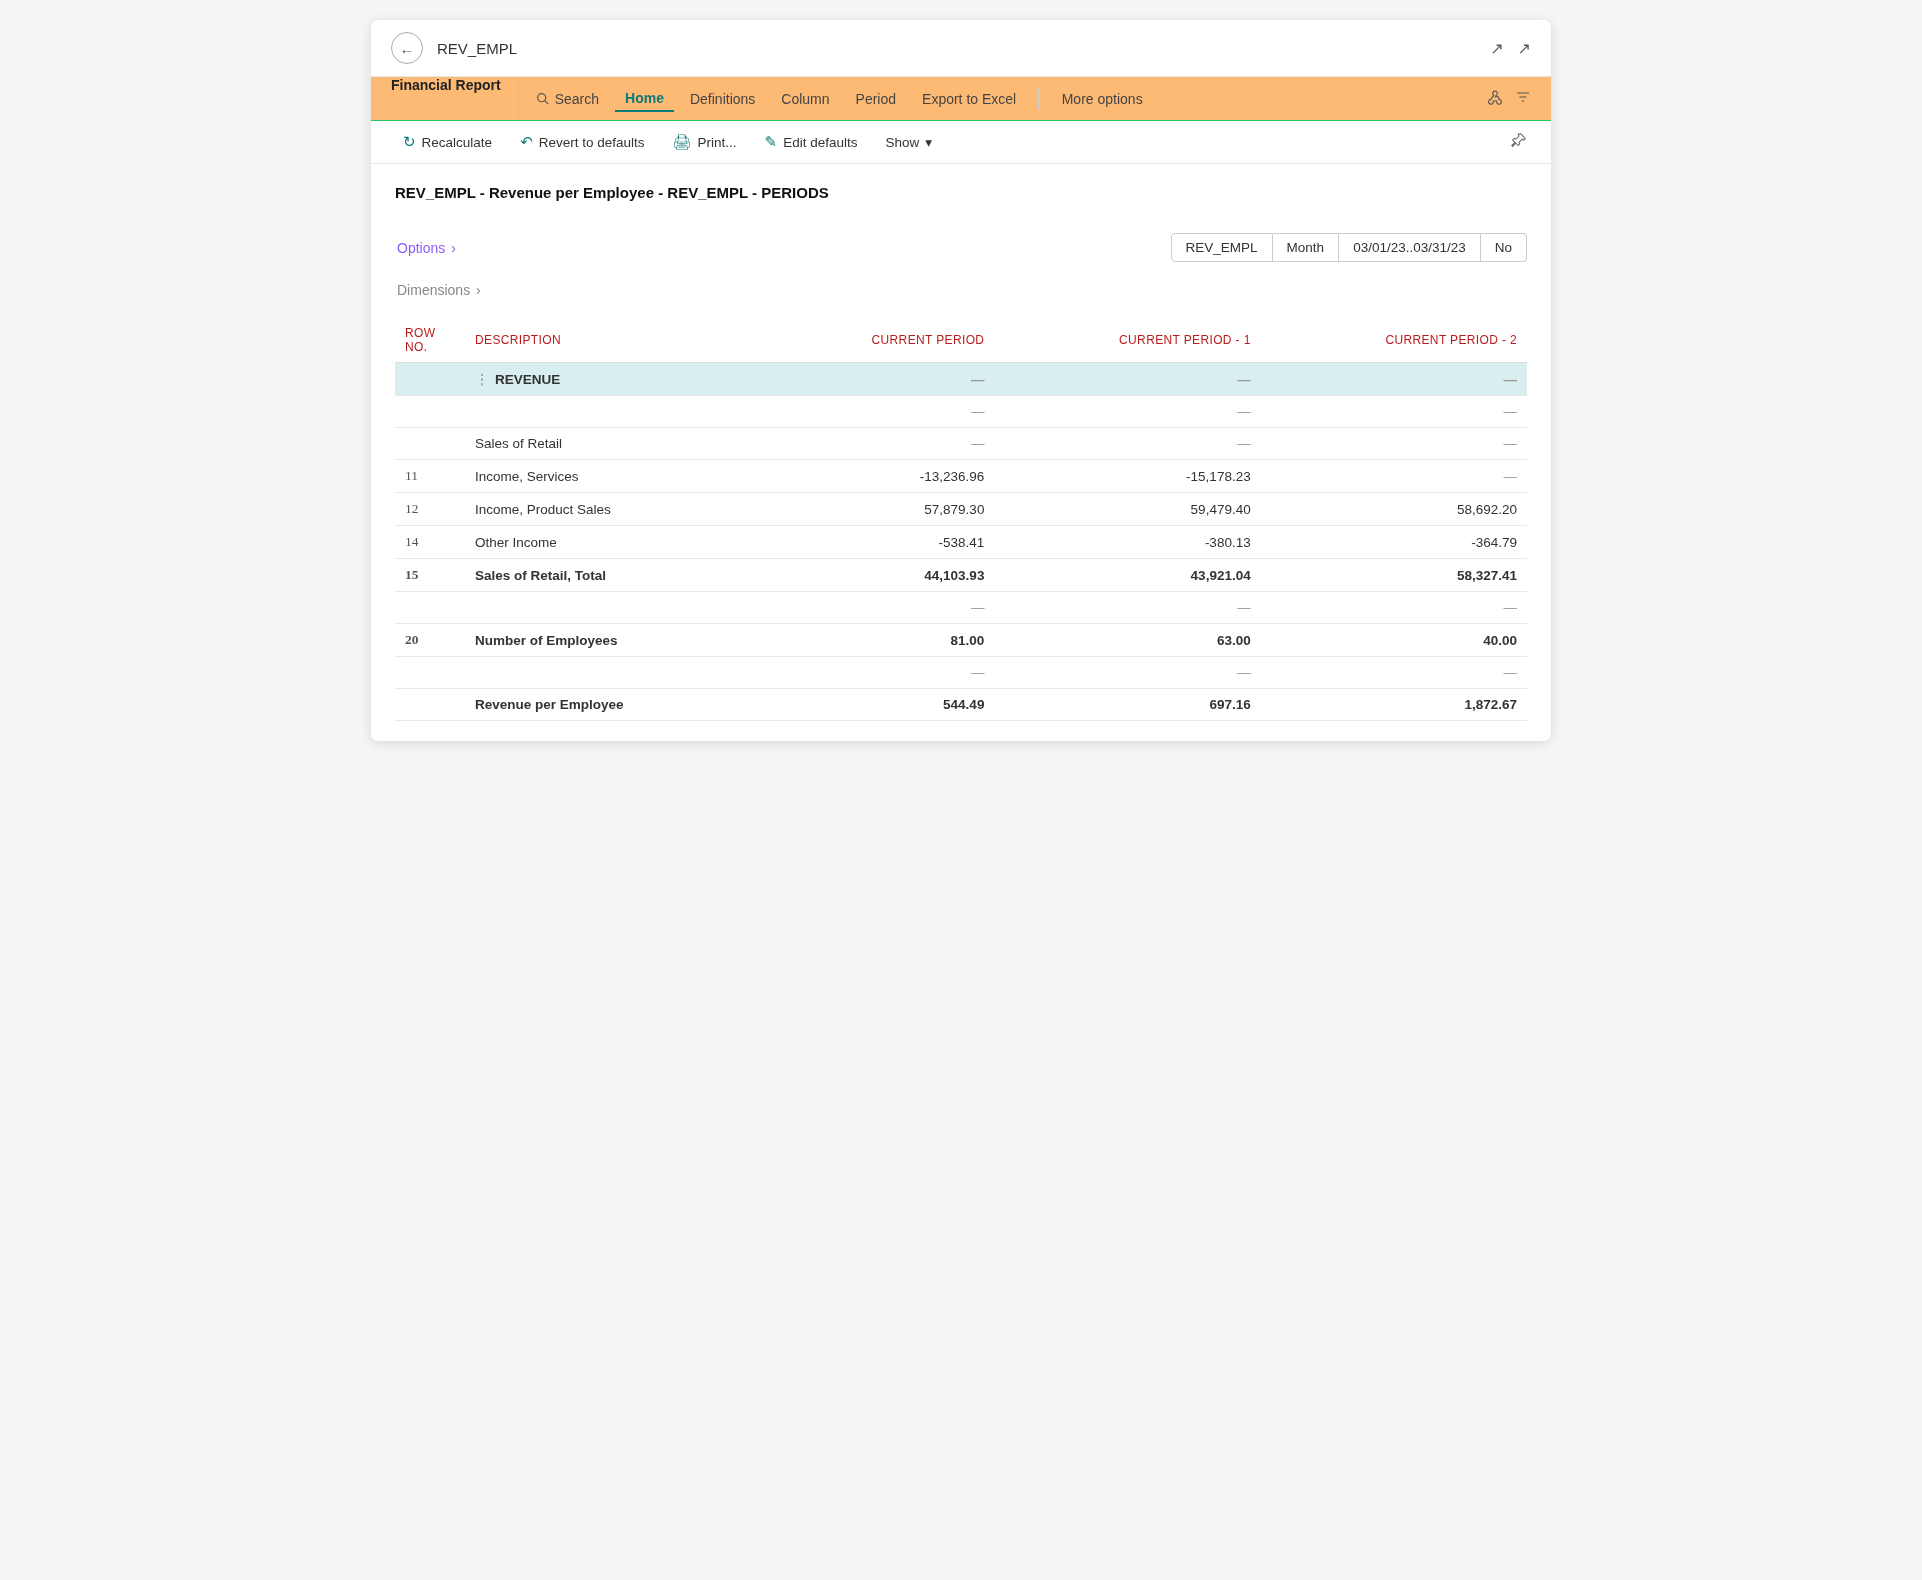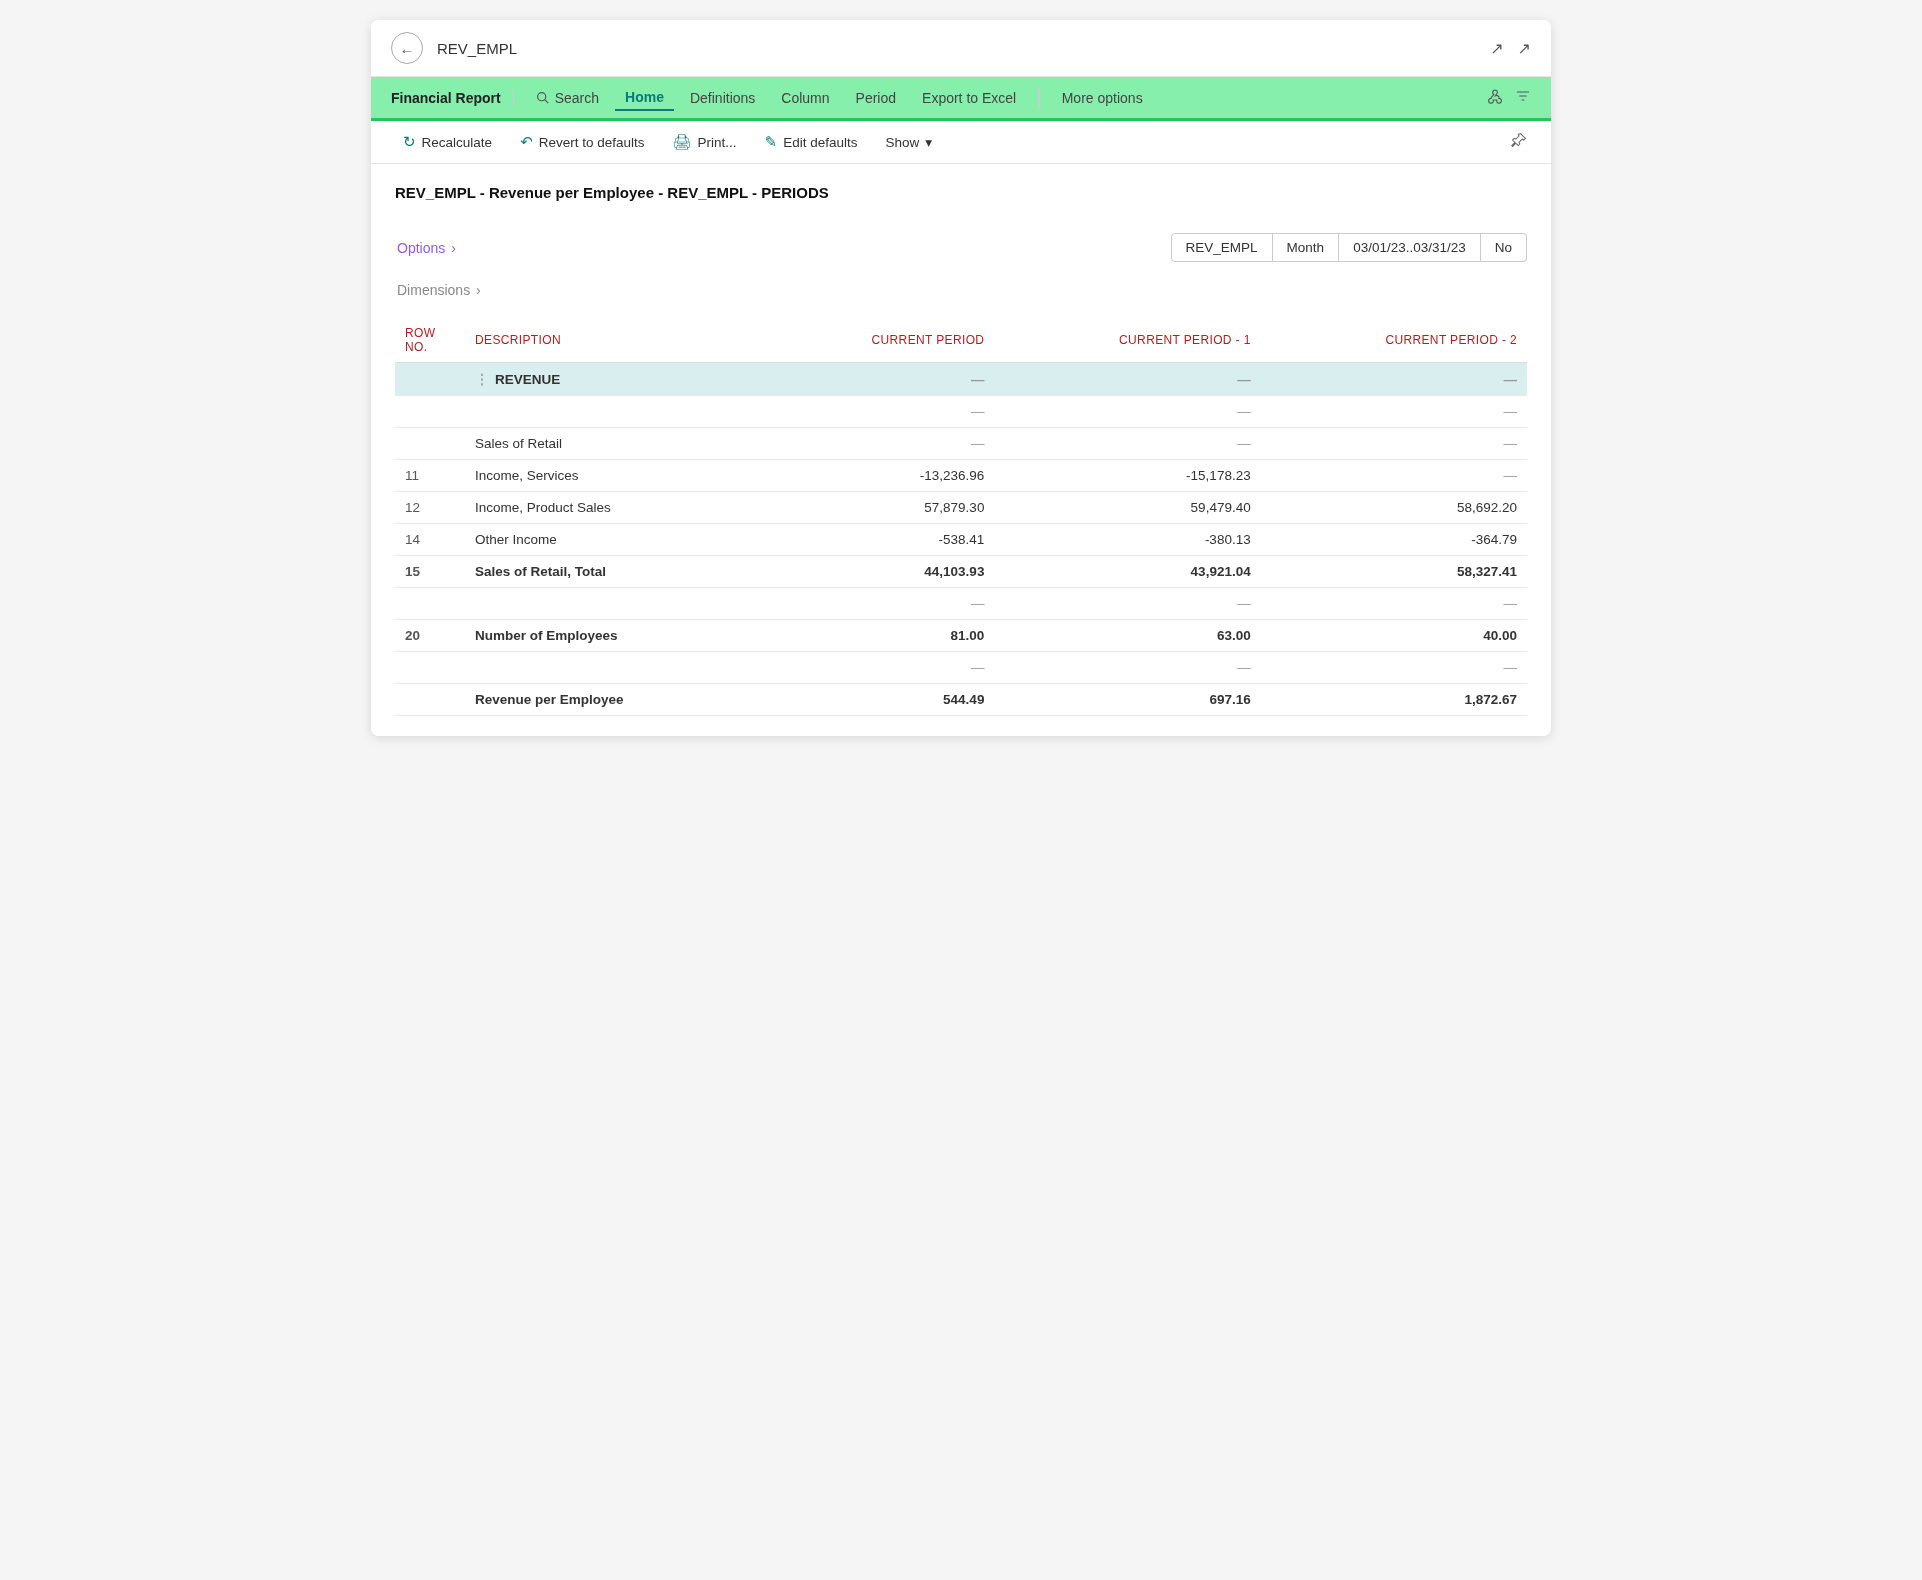--- a/index.html
+++ b/index.html
@@ -43,24 +43,23 @@
       flex: 1;
     }
     .title-icons {
       display: flex; gap: 14px; color: #555;
     }
     .title-icons span { cursor: pointer; font-size: 16px; }
 
     
     .menu-bar {
       display: flex;
-      align-items: center;
       padding: 0 20px;
-      border-bottom: 3px solid #22c55e;
-      background: #86efac;
+      border-bottom: 1px solid #22c55e;
+      background: #fdba74;
       height: 44px;
     }
     .menu-section-title {
       font-weight: 600;
       font-size: 14px;
       color: #222;
       margin-right: 12px;
       padding-right: 12px;
       border-right: 1.5px solid #ccc;
     }
@@ -188,21 +187,21 @@
     }
     .report-table thead th.num { text-align: right; }
     .report-table tbody tr {
       border-bottom: 1px solid #e8e8e8;
     }
     .report-table tbody td {
       padding: 8px 10px;
       color: #333;
     }
     .report-table tbody td.num { text-align: right; }
-    .report-table tbody td.row-no { color: #555; width: 70px; }
+    .report-table tbody td.row-no { color: #555; width: 70px; font-family: Liberation Serif, serif; }
 
     .row-highlighted {
       background: #d9eeee !important;
     }
     .row-bold td { font-weight: 700; }
     .dash { color: #999; }
 
     .drag-icon { color: #aaa; font-size: 14px; margin-right: 6px; }
   </style>
 </head>

